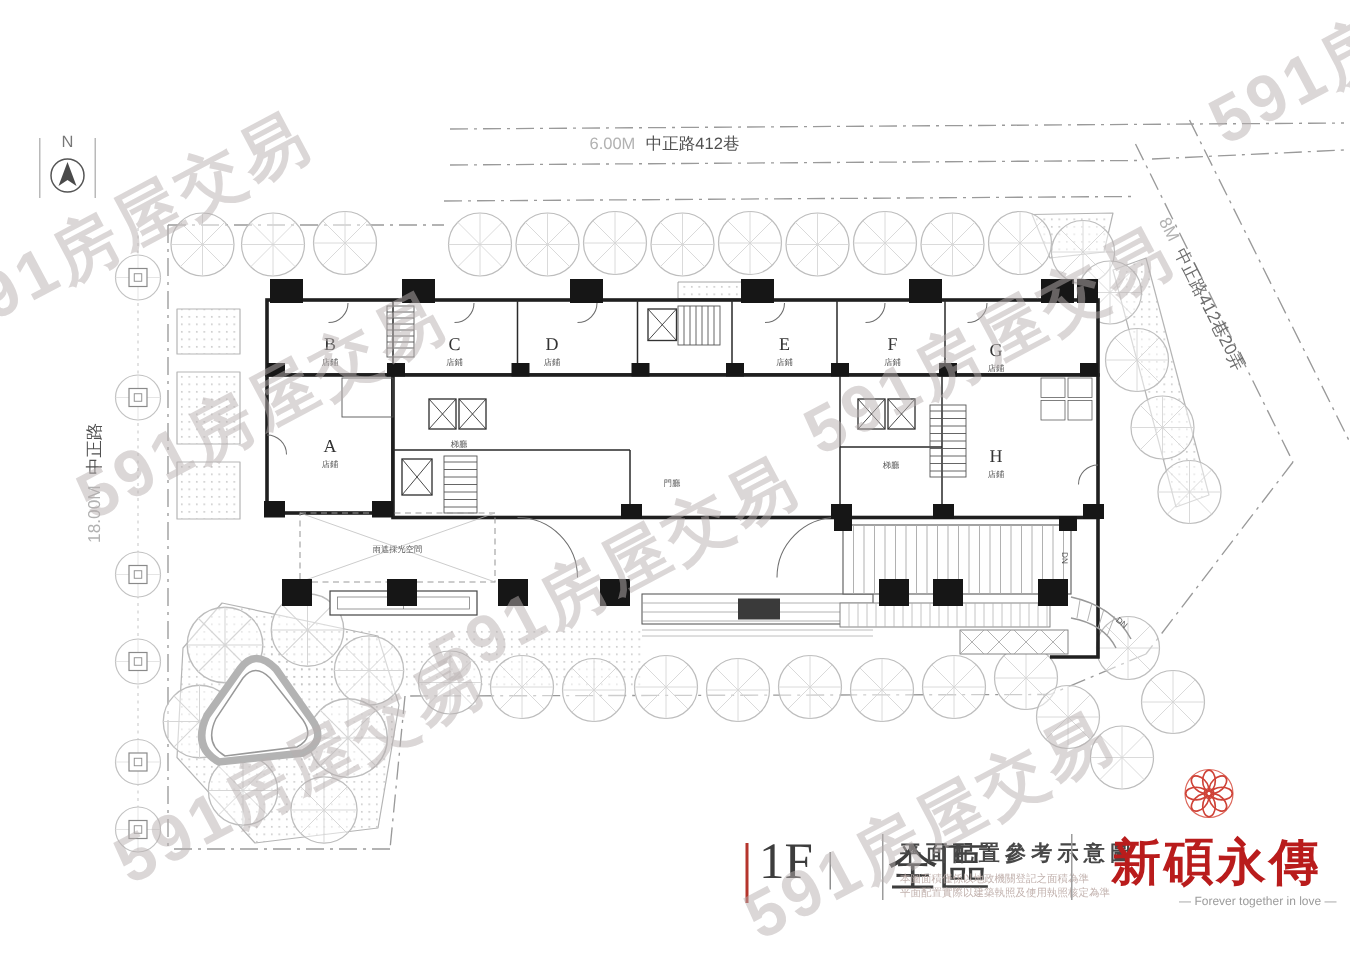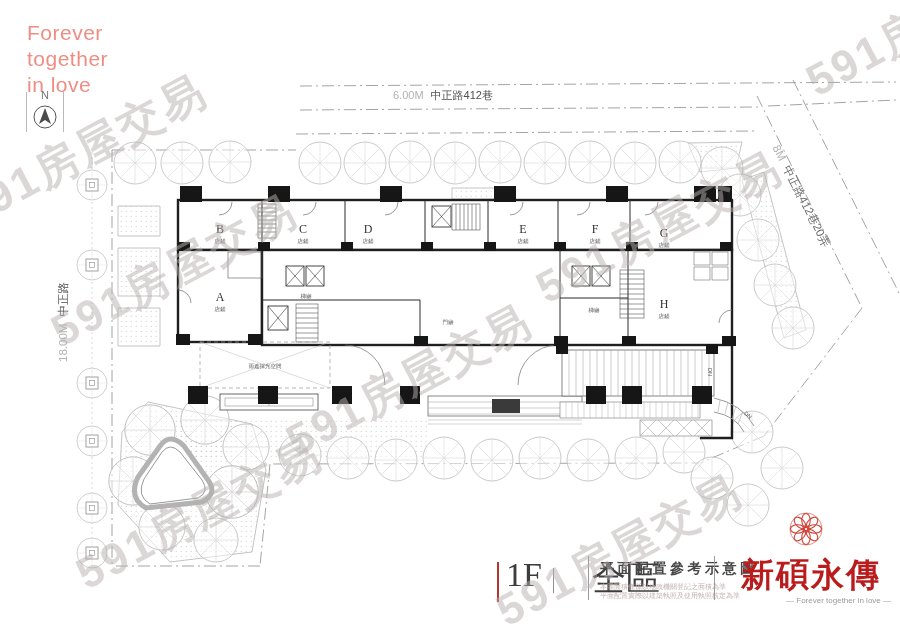--- a/index.html
+++ b/index.html
@@ -289,25 +289,20 @@
     <g text-anchor="middle">
       <text x="306" y="298" class="t5">梯廳</text>
       <text x="448" y="324" class="t5">門廳</text>
       <text x="594" y="312" class="t5">梯廳</text>
       <text x="265" y="368" class="t5">雨遮採光空間</text>
       <text x="710" y="374" class="t5" transform="rotate(90 710 372)">DN</text>
       <text x="748" y="417" class="t5" transform="rotate(40 748 415)">DN</text>
     </g>
   </svg>
 
-  <div class="abs tagline">
-    <div>Forever</div>
-    <div>together</div>
-    <div>in love</div>
-  </div>
 
   <div class="abs compass">
     <div class="bar"></div>
     <div class="bar r"></div>
     <div class="n">N</div>
     <svg width="26" height="26">
       <circle cx="13" cy="13" r="11" fill="#fff" stroke="#555" stroke-width="1"></circle>
       <polygon points="13,4 19,20 13,16 7,20" fill="#4a4a4a"></polygon>
     </svg>
   </div>

